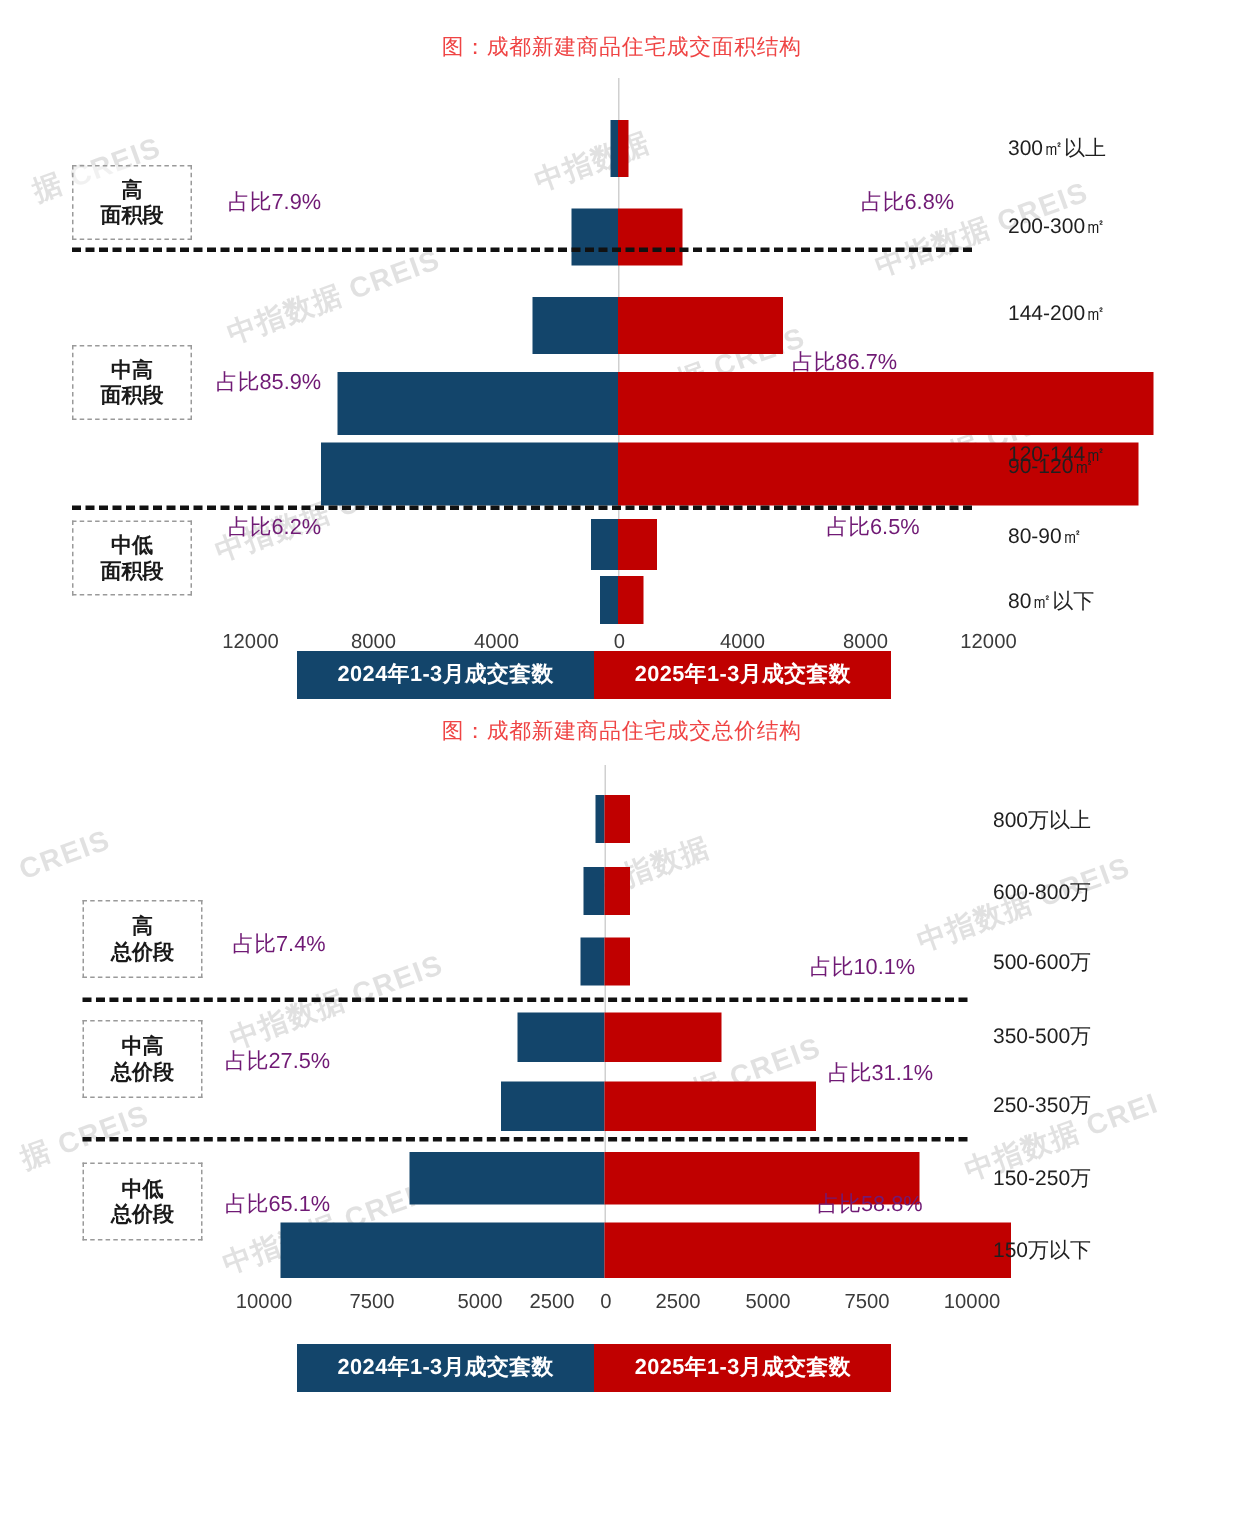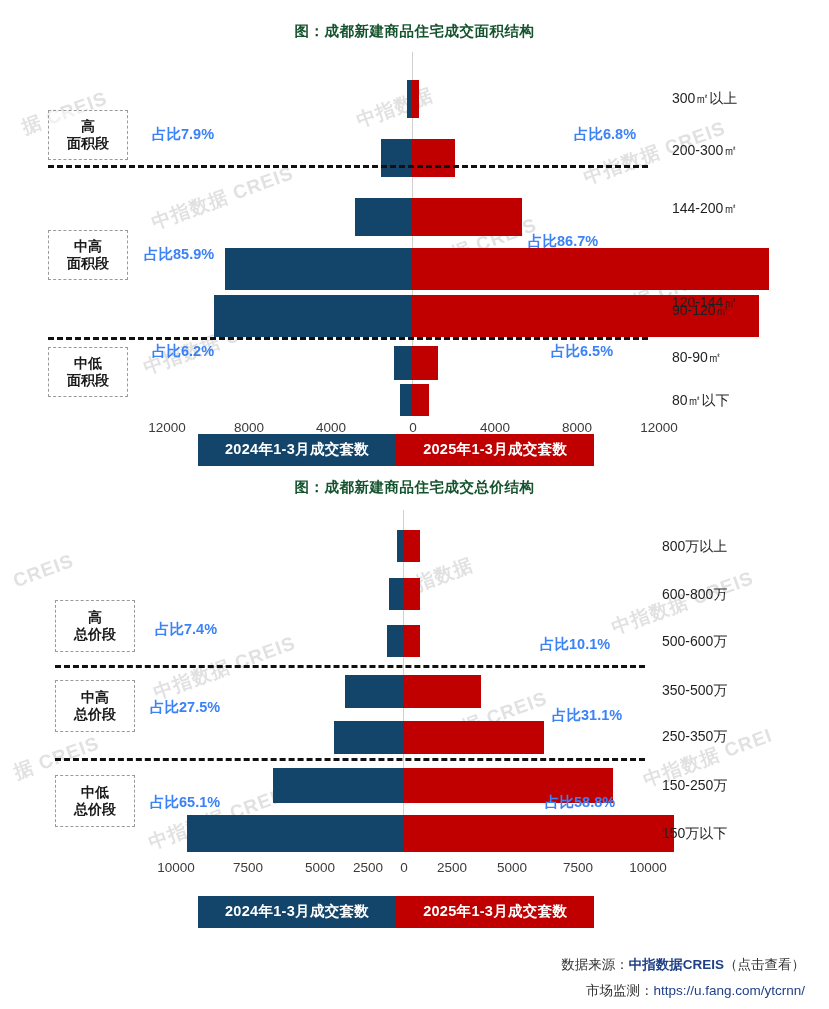--- a/index.html
+++ b/index.html
@@ -23,22 +23,22 @@
     pointer-events: none;
     opacity: .75;
     z-index: 1;
   }
 
   
   .chart-block { position: absolute; left: 0; width: 829px; }
   .chart-title {
     text-align: center;
     font-size: 14.5px;
-    font-weight: 700;
-    color: #14532d;
+    font-weight: 400;
+    color: #ef4444;
     letter-spacing: .5px;
   }
 
   .plot {
     position: relative;
     margin: 0 auto;
     z-index: 3;
   }
 
   
@@ -61,22 +61,22 @@
     font-weight: 700;
     color: #1a1a1a;
     line-height: 1.22;
     z-index: 6;
     text-align: center;
   }
 
   .pct {
     position: absolute;
     font-size: 14.5px;
-    font-weight: 700;
-    color: #3b82f6;
+    font-weight: 400;
+    color: #701a75;
     white-space: nowrap;
     z-index: 6;
   }
 
   
   .row { position: absolute; left: 0; right: 0; }
   .bar {
     position: absolute;
     top: 0;
     height: 100%;
@@ -347,22 +347,14 @@
       </div>
 
     </div>
 
     <div class="legend" style="left:198px; top:418px;">
       <div class="legend-item blue">2024年1-3月成交套数</div>
       <div class="legend-item red">2025年1-3月成交套数</div>
     </div>
   </div>
 
-  <div class="footer" style="top:952px;">
-    <div class="footer-line">
-      <span class="src-label">数据来源：</span><span class="src-link">中指数据CREIS</span><span class="src-paren">（点击查看）</span>
-    </div>
-    <div class="footer-line">
-      <span class="src-label">市场监测：</span><span class="url">https://u.fang.com/ytcrnn/</span>
-    </div>
-  </div>
 
 </div>
 
 </body></html>

